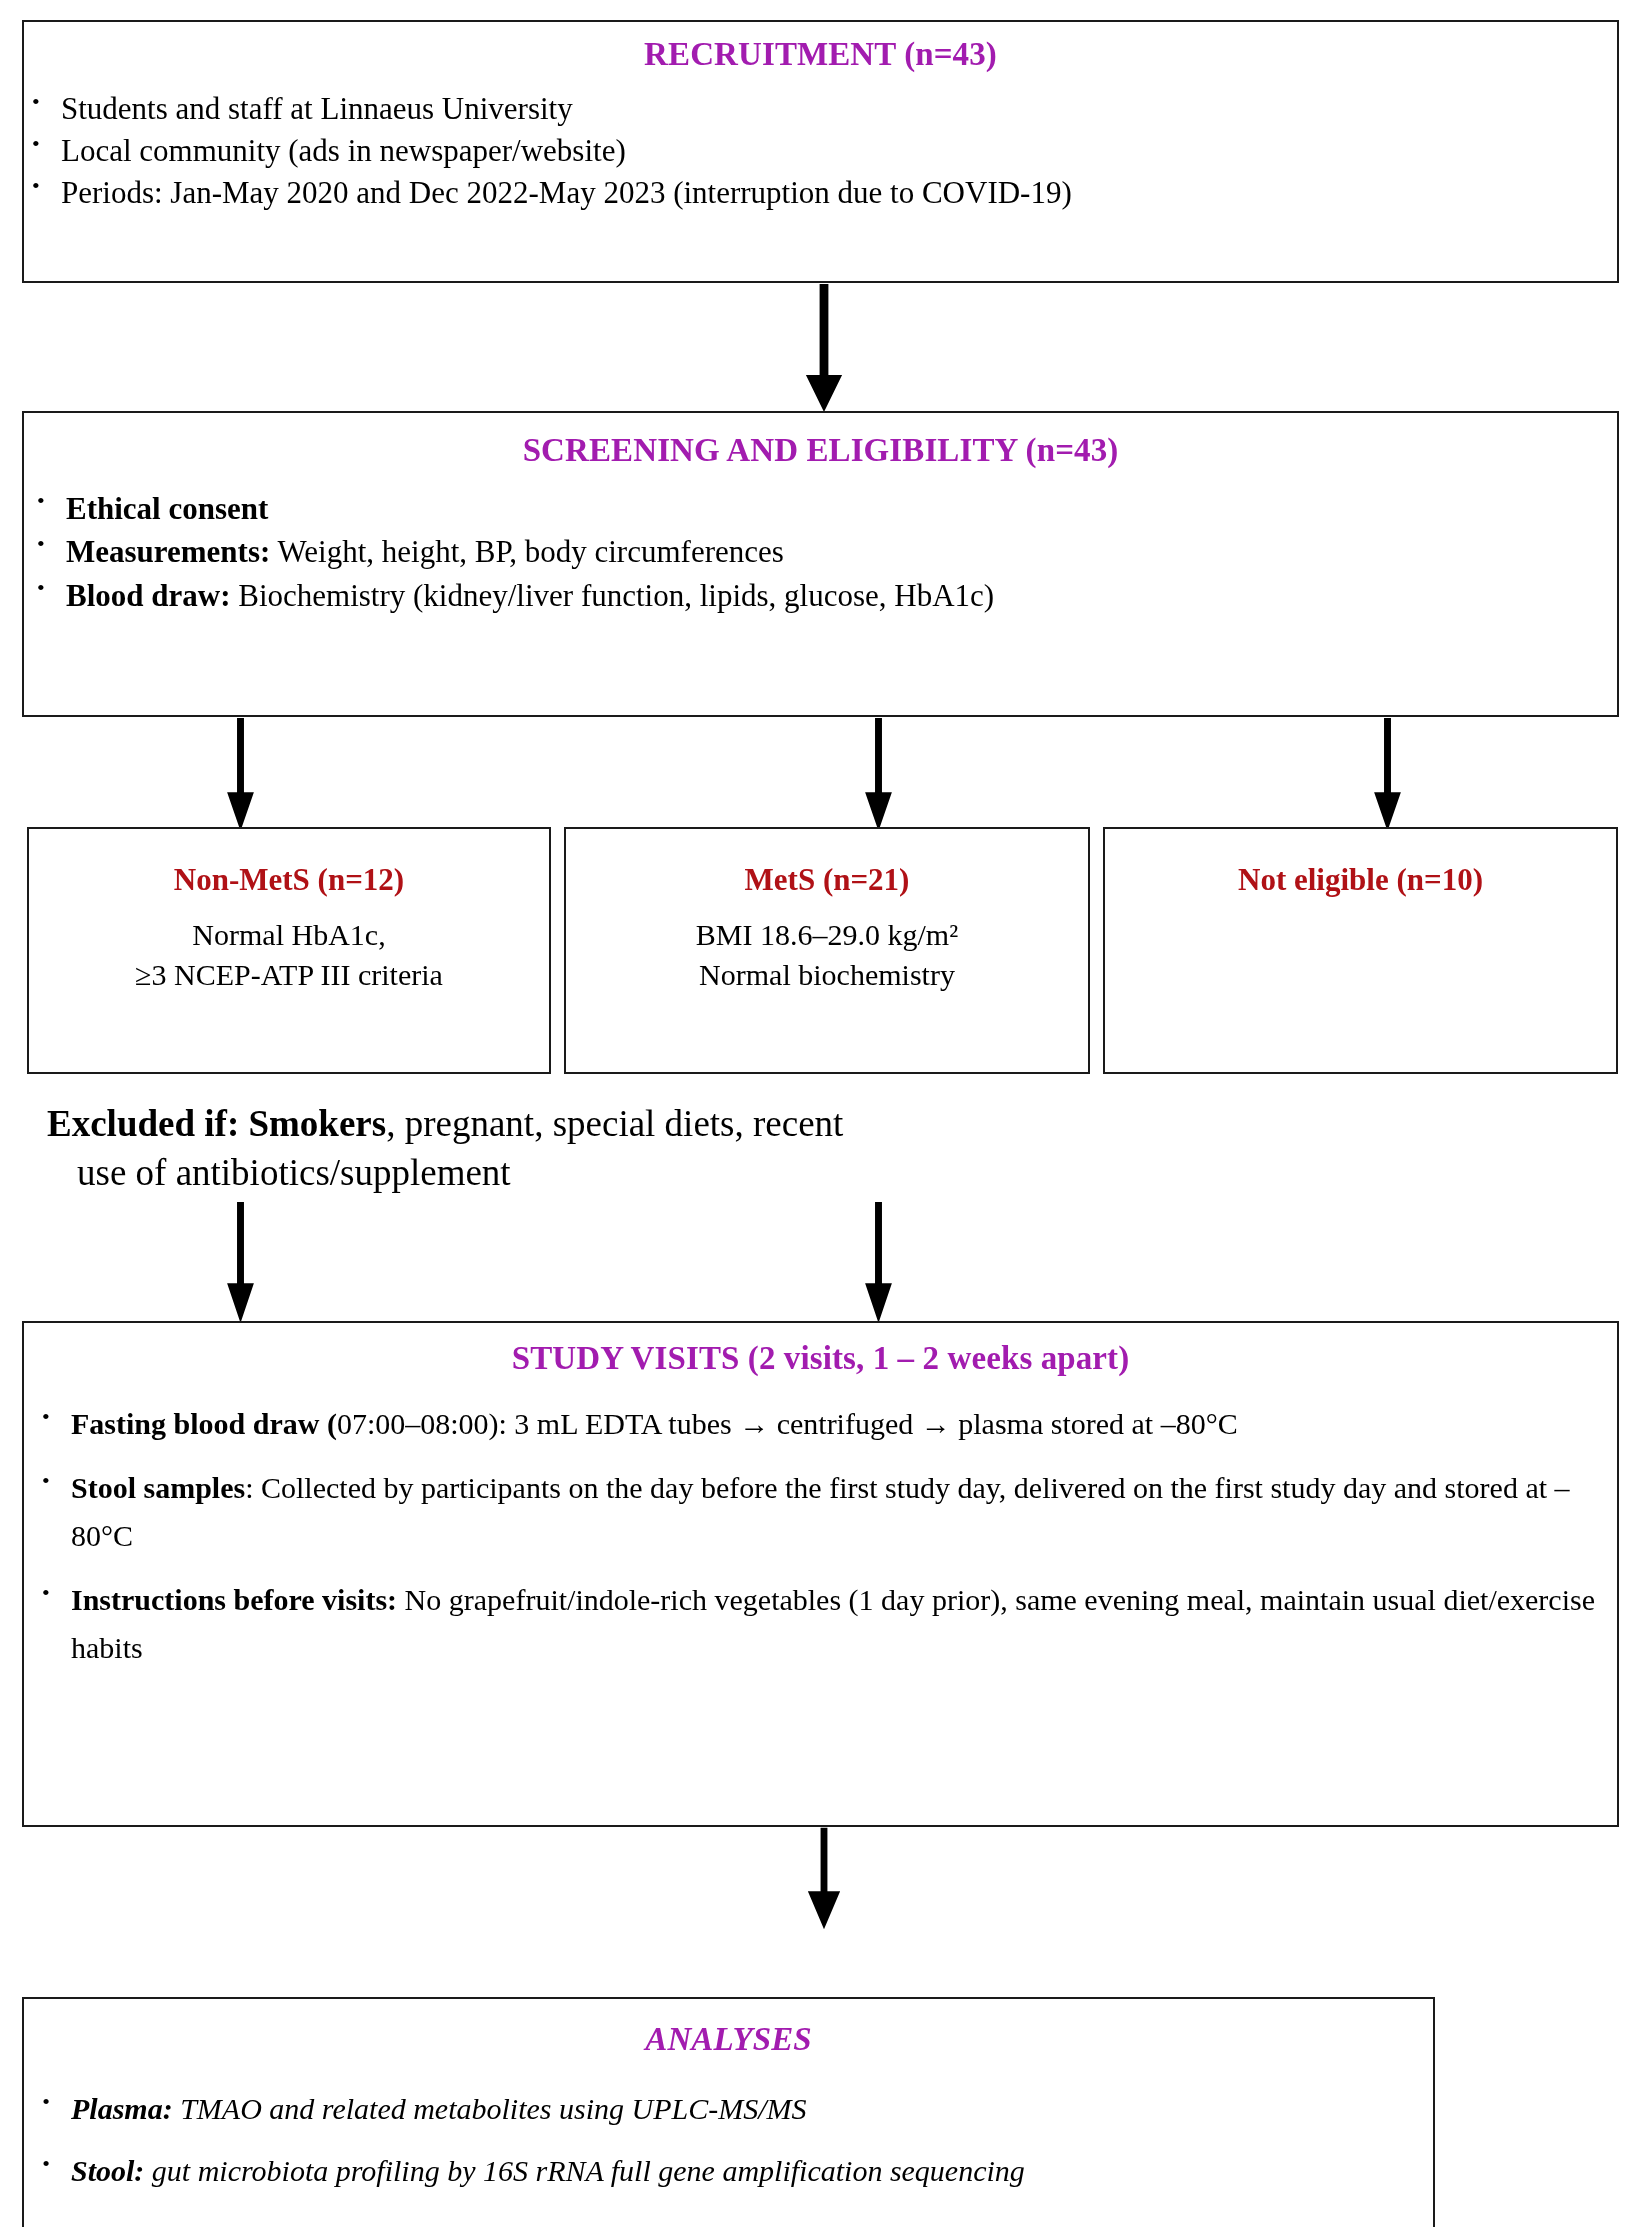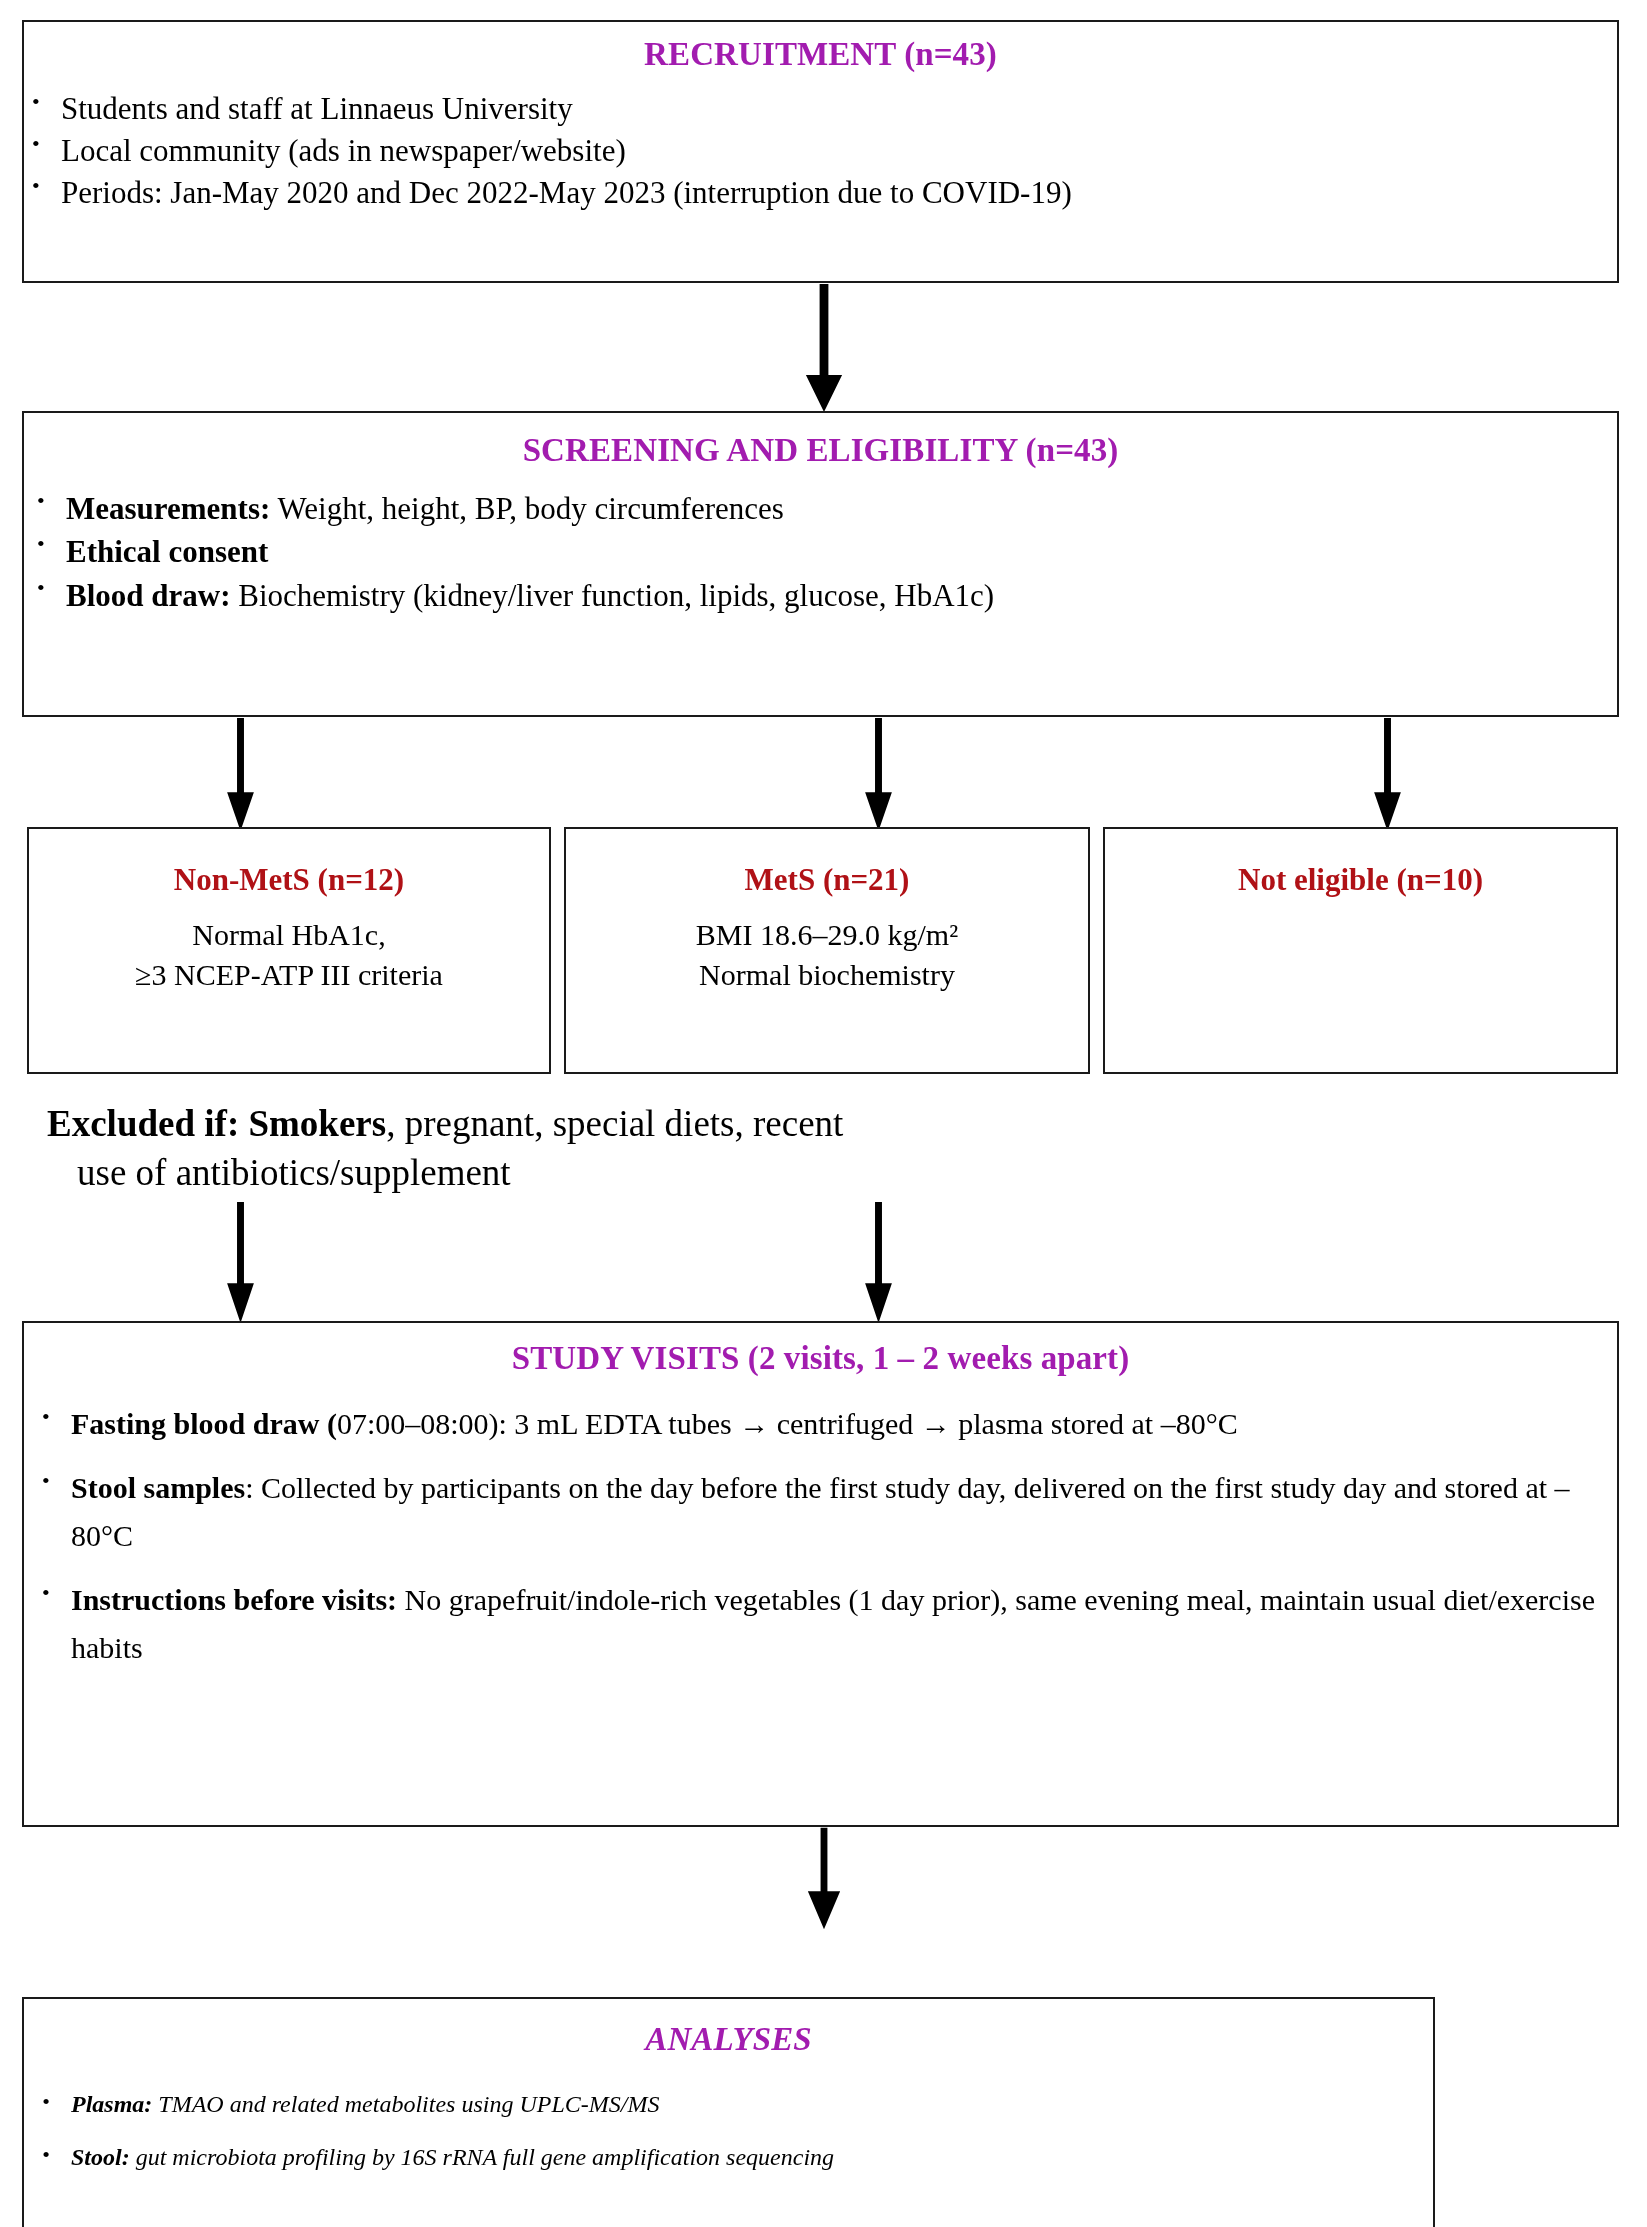--- a/index.html
+++ b/index.html
@@ -142,21 +142,21 @@
 
   #box-analyses {
     left: 22px; top: 1997px; width: 1413px; height: 277px; font-style: italic;
   }
   #box-analyses .box-title {
     font-size: 33px;
     margin-top: 22px;
     margin-bottom: 28px;
   }
   #box-analyses .bullets {
-    font-size: 24px;
+    font-size: 30px;
     line-height: 1.5;
     padding-left: 10px;
   }
   #box-analyses .bullets li { margin-bottom: 17px; }
 
   
   #arrow-rec-to-screen { left: 802px; top: 283px; }
   #arrow-screen-left   { left: 223px;  top: 718px; }
   #arrow-screen-mid    { left: 861px; top: 718px; }
   #arrow-screen-right  { left: 1370px; top: 718px; }
@@ -180,22 +180,22 @@
 
   <div class="arrow" id="arrow-rec-to-screen">
     <svg width="44" height="130" viewBox="0 0 90 262">
       <path d="M36 0 H54 V186 H82 L45 262 L8 186 H36 Z" fill="#000000"></path>
     </svg>
   </div>
 
   <div class="box" id="box-screening">
     <div class="box-title">SCREENING AND ELIGIBILITY (n=43)</div>
     <ul class="bullets">
+      <li><span class="b">Ethical consent</span><span></span></li>
       <li><span class="b">Measurements:</span><span> Weight, height, BP, body circumferences</span></li>
-      <li><span class="b">Ethical consent</span><span></span></li>
       <li><span class="b">Blood draw:</span><span> Biochemistry (kidney/liver  function, lipids, glucose, HbA1c)</span></li>
     </ul>
   </div>
 
   <div class="arrow" id="arrow-screen-left">
     <svg width="35" height="113" viewBox="0 0 70 228">
       <path d="M28 0 H42 V150 H62 L35 228 L8 150 H28 Z" fill="#000000"></path>
     </svg>
   </div>
   <div class="arrow" id="arrow-screen-mid">

